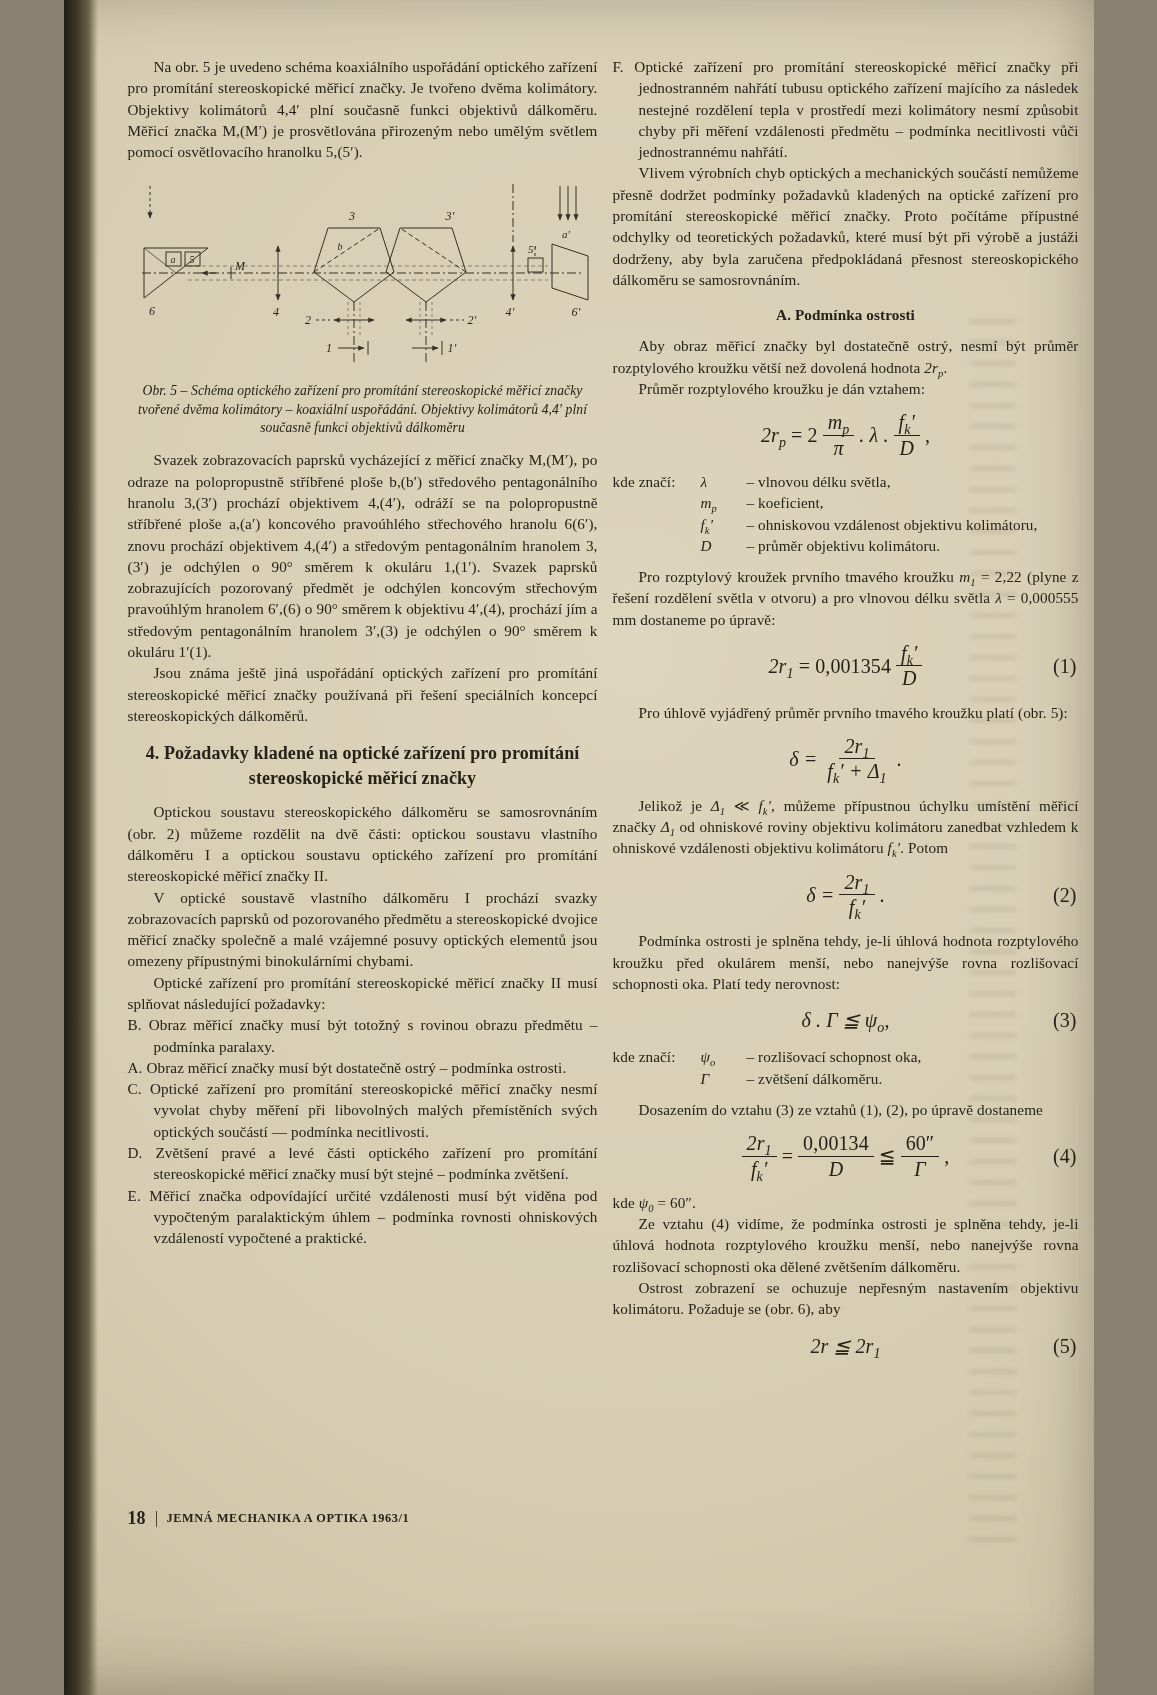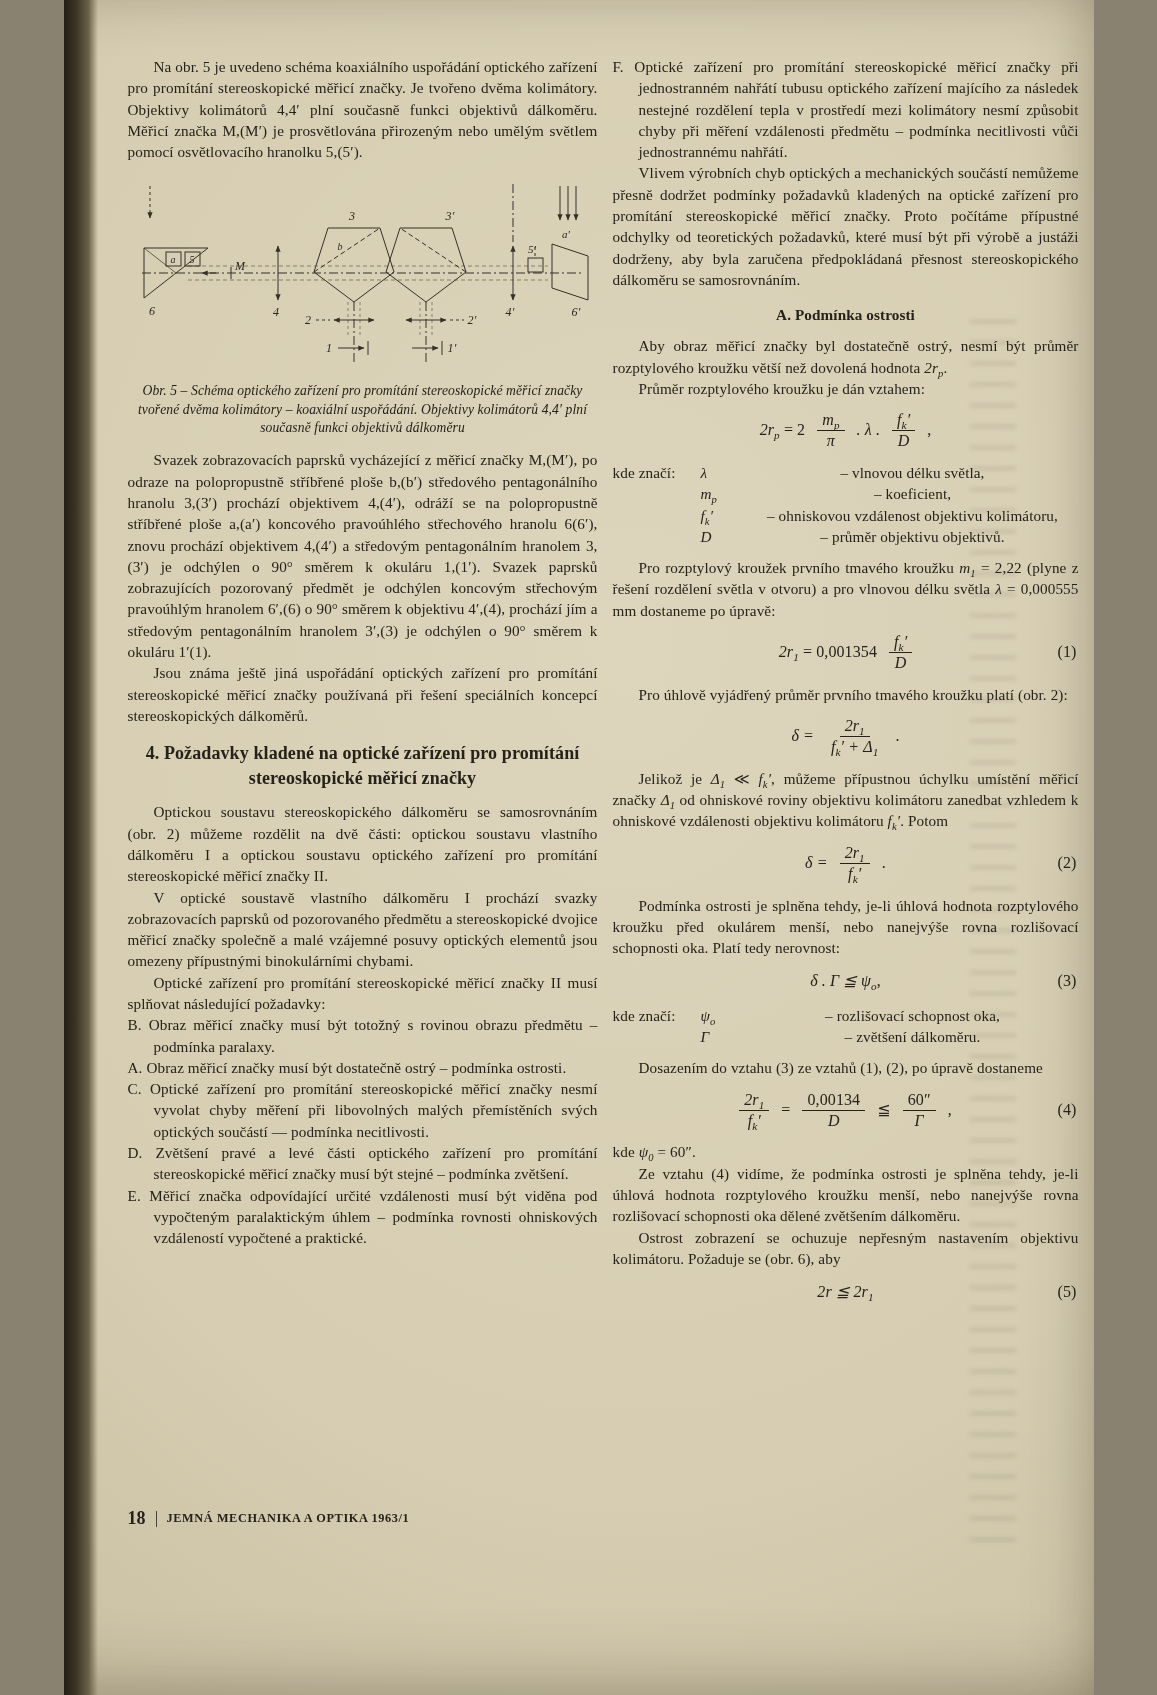--- a/index.html
+++ b/index.html
@@ -22,31 +22,31 @@
   p { margin:0; }
   p.ind { text-indent:26px; }
   .item { padding-left:26px; text-indent:-26px; margin:0; }
   .h4 { font-weight:700; text-align:center; font-size:18px; margin:15px 0 10px; line-height:1.4; }
   .hA { font-weight:700; text-align:center; font-size:15.2px; margin:14px 0 10px; }
   .fig { margin:16px 0 12px; }
   .fig svg { display:block; margin:0 auto; }
   .cap { font-style:italic; text-align:center; font-size:13.6px; line-height:1.35; margin-top:12px; padding:0 4px; }
   .mi { font-style:italic; }
   sub.ms { font-size:70%; font-style:italic; line-height:0; }
-  .eq { position:relative; display:flex; justify-content:center; align-items:center; gap:12px;
-        margin:12px 0; font-size:16px; text-indent:0; padding:0 36px; text-align:right; }
+  .eq { position:relative; display:flex; justify-content:center; align-items:center; gap:5px;
+        margin:12px 0; font-size:20px; text-indent:0; padding:0 36px; text-align:right; }
   .eq .eqno { position:absolute; right:2px; font-style:normal; }
   .frac { display:inline-flex; flex-direction:column; align-items:center; line-height:1.12; vertical-align:middle; }
   .frac .fn { padding:0 5px 1px; border-bottom:1px solid #262219; white-space:nowrap; }
   .frac .fd { padding:1px 5px 0; white-space:nowrap; }
   .defs { margin:2px 0 10px; }
   .defrow { display:flex; text-align:left; }
   .defrow .dlabel { flex:0 0 88px; }
   .defrow .dsym   { flex:0 0 46px; font-style:italic; }
-  .defrow .dtext  { flex:1;text-align:center; }
+  .defrow .dtext  { flex:1; }
   .footer { position:absolute; left:64px; top:1508px; display:flex; align-items:center; gap:10px; }
   .pageno { font-weight:700; font-size:18px; }
   .fsep { display:inline-block; width:1px; height:16px; background:#4a4436; }
   .fjournal { font-size:12.3px; font-weight:700; letter-spacing:.6px; }
 </style>
 </head>
 <body>
 
 <div class="page">
   <div class="binding"></div>
@@ -176,36 +176,36 @@
         <span class="dtext">– koeficient,</span>
       </div>
       <div class="defrow">
         <span class="dlabel"></span>
         <span class="dsym"><span>f</span><sub class="ms">k</sub><span>′</span></span>
         <span class="dtext">– ohniskovou vzdálenost objektivu kolimátoru,</span>
       </div>
       <div class="defrow">
         <span class="dlabel"></span>
         <span class="dsym"><span>D</span></span>
-        <span class="dtext">– průměr objektivu objektivů.</span>
+        <span class="dtext">– průměr objektivu kolimátoru.</span>
       </div>
     </div>
 
     <p class="ind"><span>Pro rozptylový kroužek prvního tmavého kroužku </span><span class="mi">m</span><sub class="ms">1</sub><span> = 2,22 (plyne z řešení rozdělení světla v otvoru) a pro vlnovou délku světla </span><span class="mi">λ</span><span> = 0,000555 mm dostaneme po úpravě:</span></p>
 
     <div class="eq">
       <span><span class="mi">2r</span><sub class="ms">1</sub> <span>= 0,001354</span></span>
       <span class="frac">
           <span class="fn"><span class="mi">f</span><sub class="ms">k</sub><span class="mi">′</span></span>
           <span class="fd mi">D</span>
         </span>
       <span class="eqno">(1)</span>
     </div>
 
-    <p class="ind">Pro úhlově vyjádřený průměr prvního tmavého kroužku platí (obr. 2):</p>
+    <p class="ind">Pro úhlově vyjádřený průměr prvního tmavého kroužku platí (obr. 5):</p>
 
     <div class="eq">
       <span class="mi">δ =</span>
       <span class="frac">
           <span class="fn"><span class="mi">2r</span><sub class="ms">1</sub></span>
           <span class="fd"><span class="mi">f</span><sub class="ms">k</sub><span class="mi">′</span> <span class="mi">+ Δ</span><sub class="ms">1</sub></span>
         </span>
       <span>.</span>
     </div>
 

